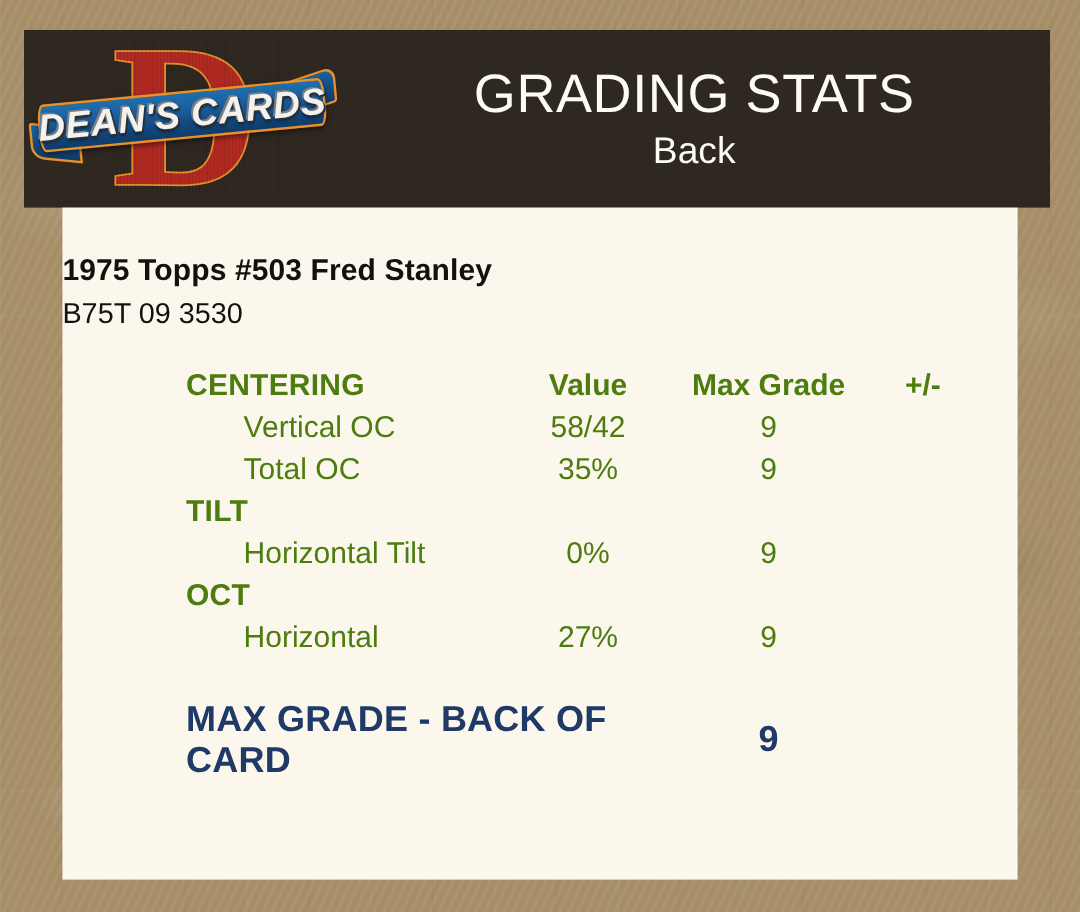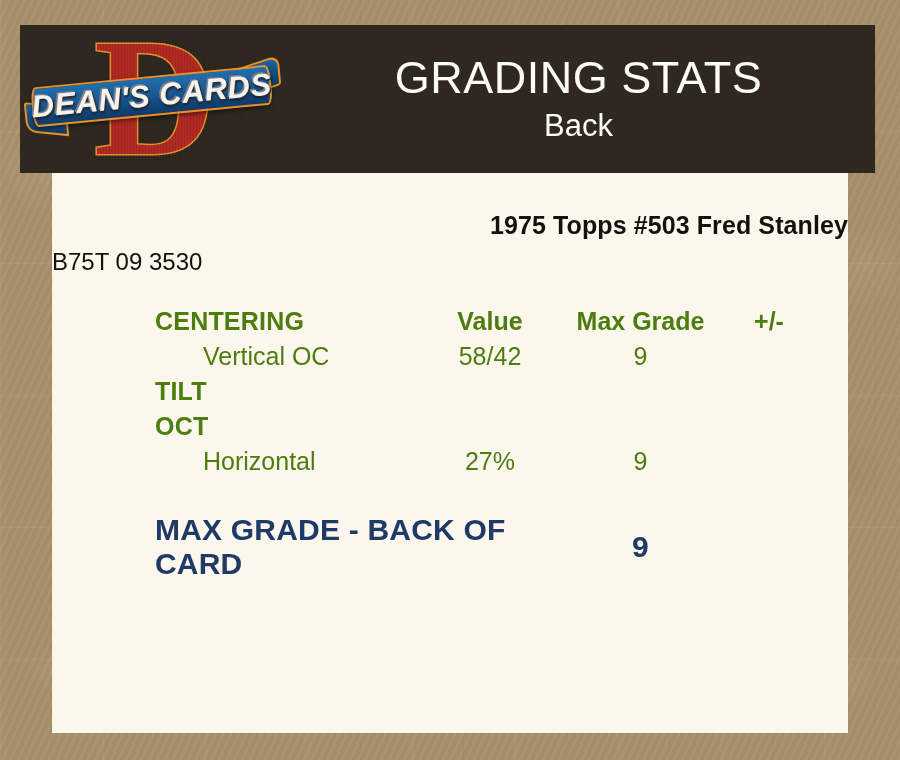--- a/index.html
+++ b/index.html
@@ -171,21 +171,21 @@
     position: absolute;
     left: 52px;
     top: 173px;
     width: 796px;
     height: 560px;
     background: #fcf7ec;
   }
 
   .card-title {
     margin-top: 38px;
-    text-align: right;
+    text-align: left;
     font-size: 25px;
     font-weight: bold;
     color: #14110c;
     letter-spacing: .1px;
   }
   .card-code {
     margin-top: 8px;
     font-size: 24px;
     color: #14110c;
   }
@@ -315,23 +315,35 @@
         </tr>
       </thead>
       <tbody>
 
         <tr class="data-row">
           <td class="label">Vertical OC</td>
           <td class="value">58/42</td>
           <td class="grade">9</td>
           <td class="delta"></td>
         </tr>
+        <tr class="data-row">
+          <td class="label">Total OC</td>
+          <td class="value">35%</td>
+          <td class="grade">9</td>
+          <td class="delta"></td>
+        </tr>
 
         <tr class="section-row">
           <td colspan="4">TILT</td>
+        </tr>
+        <tr class="data-row">
+          <td class="label">Horizontal Tilt</td>
+          <td class="value">0%</td>
+          <td class="grade">9</td>
+          <td class="delta"></td>
         </tr>
 
         <tr class="section-row">
           <td colspan="4">OCT</td>
         </tr>
         <tr class="data-row">
           <td class="label">Horizontal</td>
           <td class="value">27%</td>
           <td class="grade">9</td>
           <td class="delta"></td>

